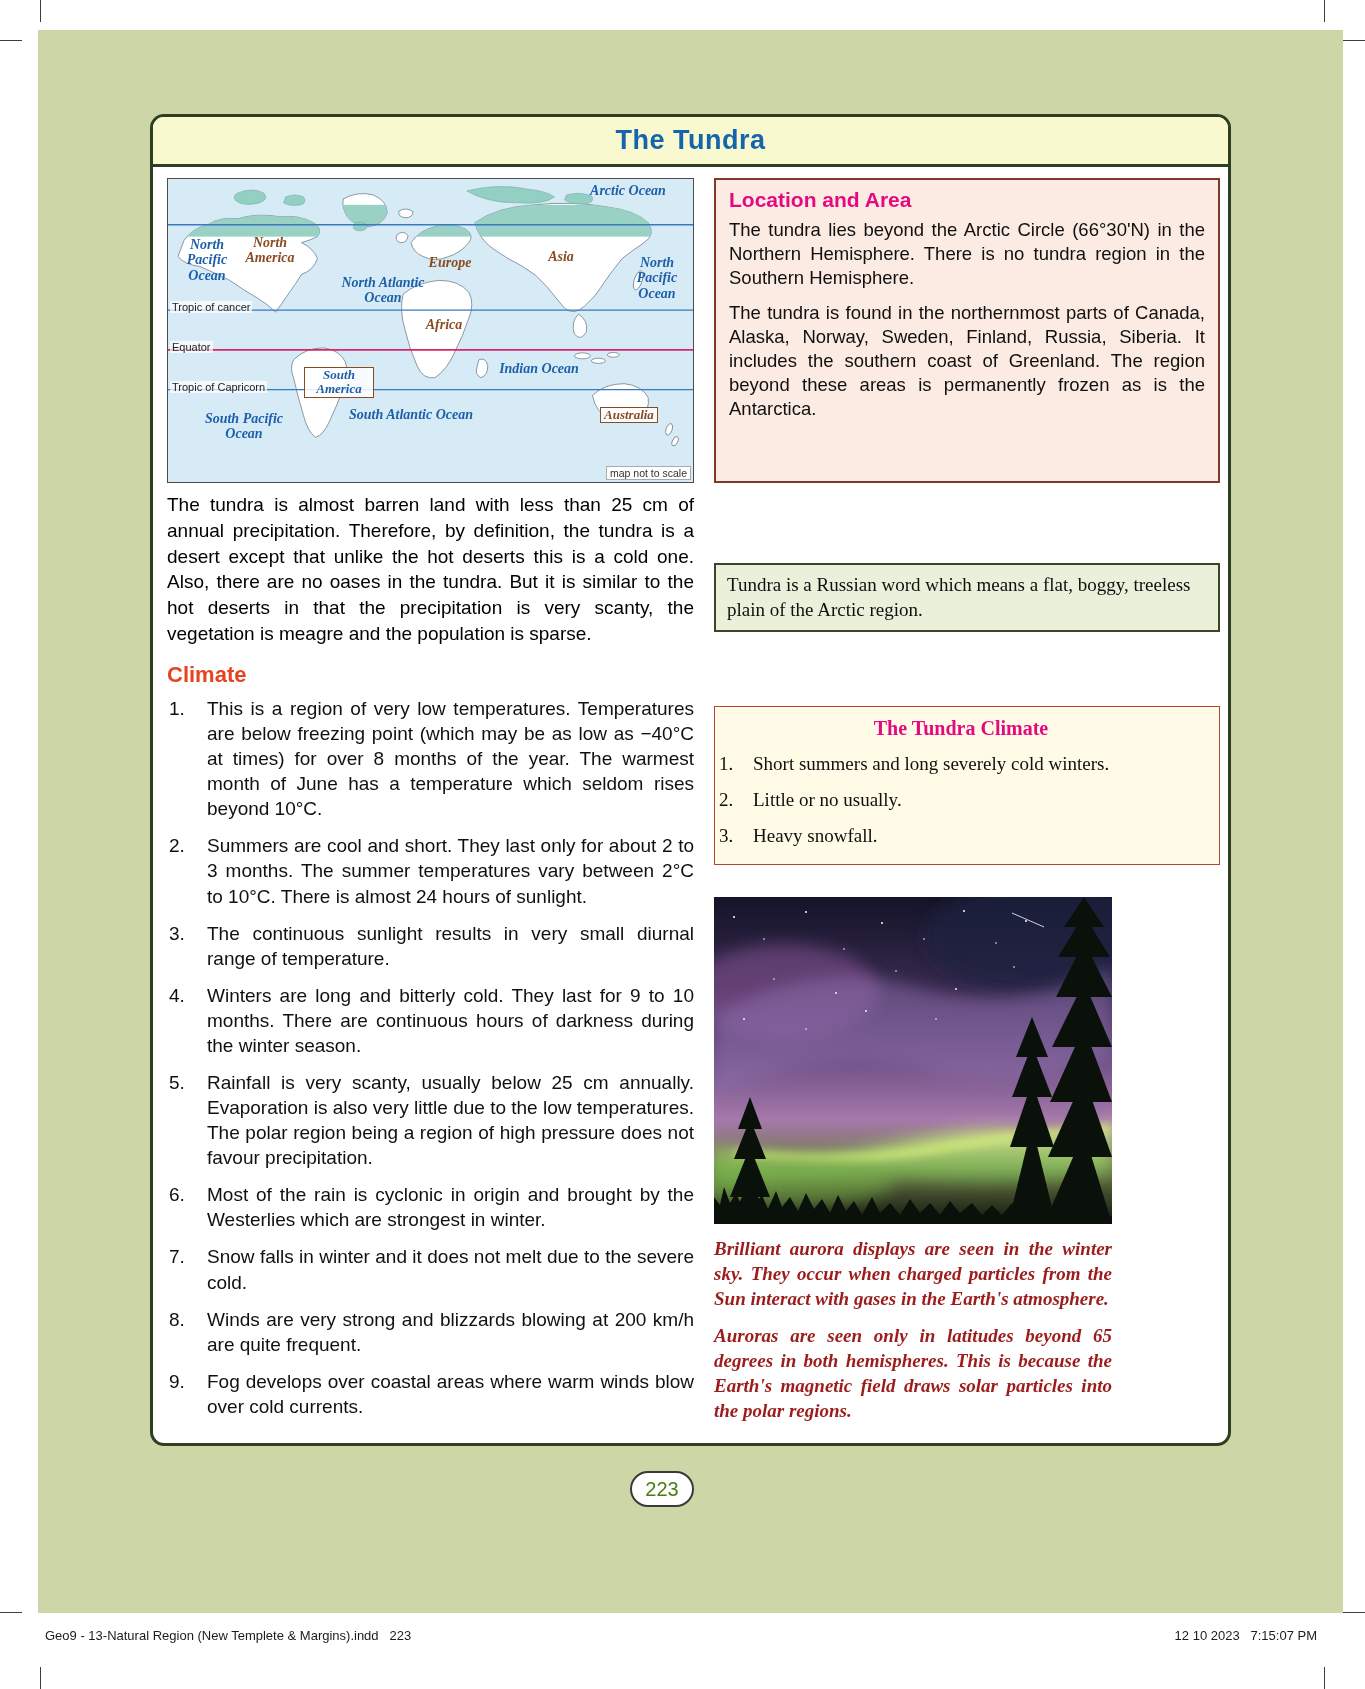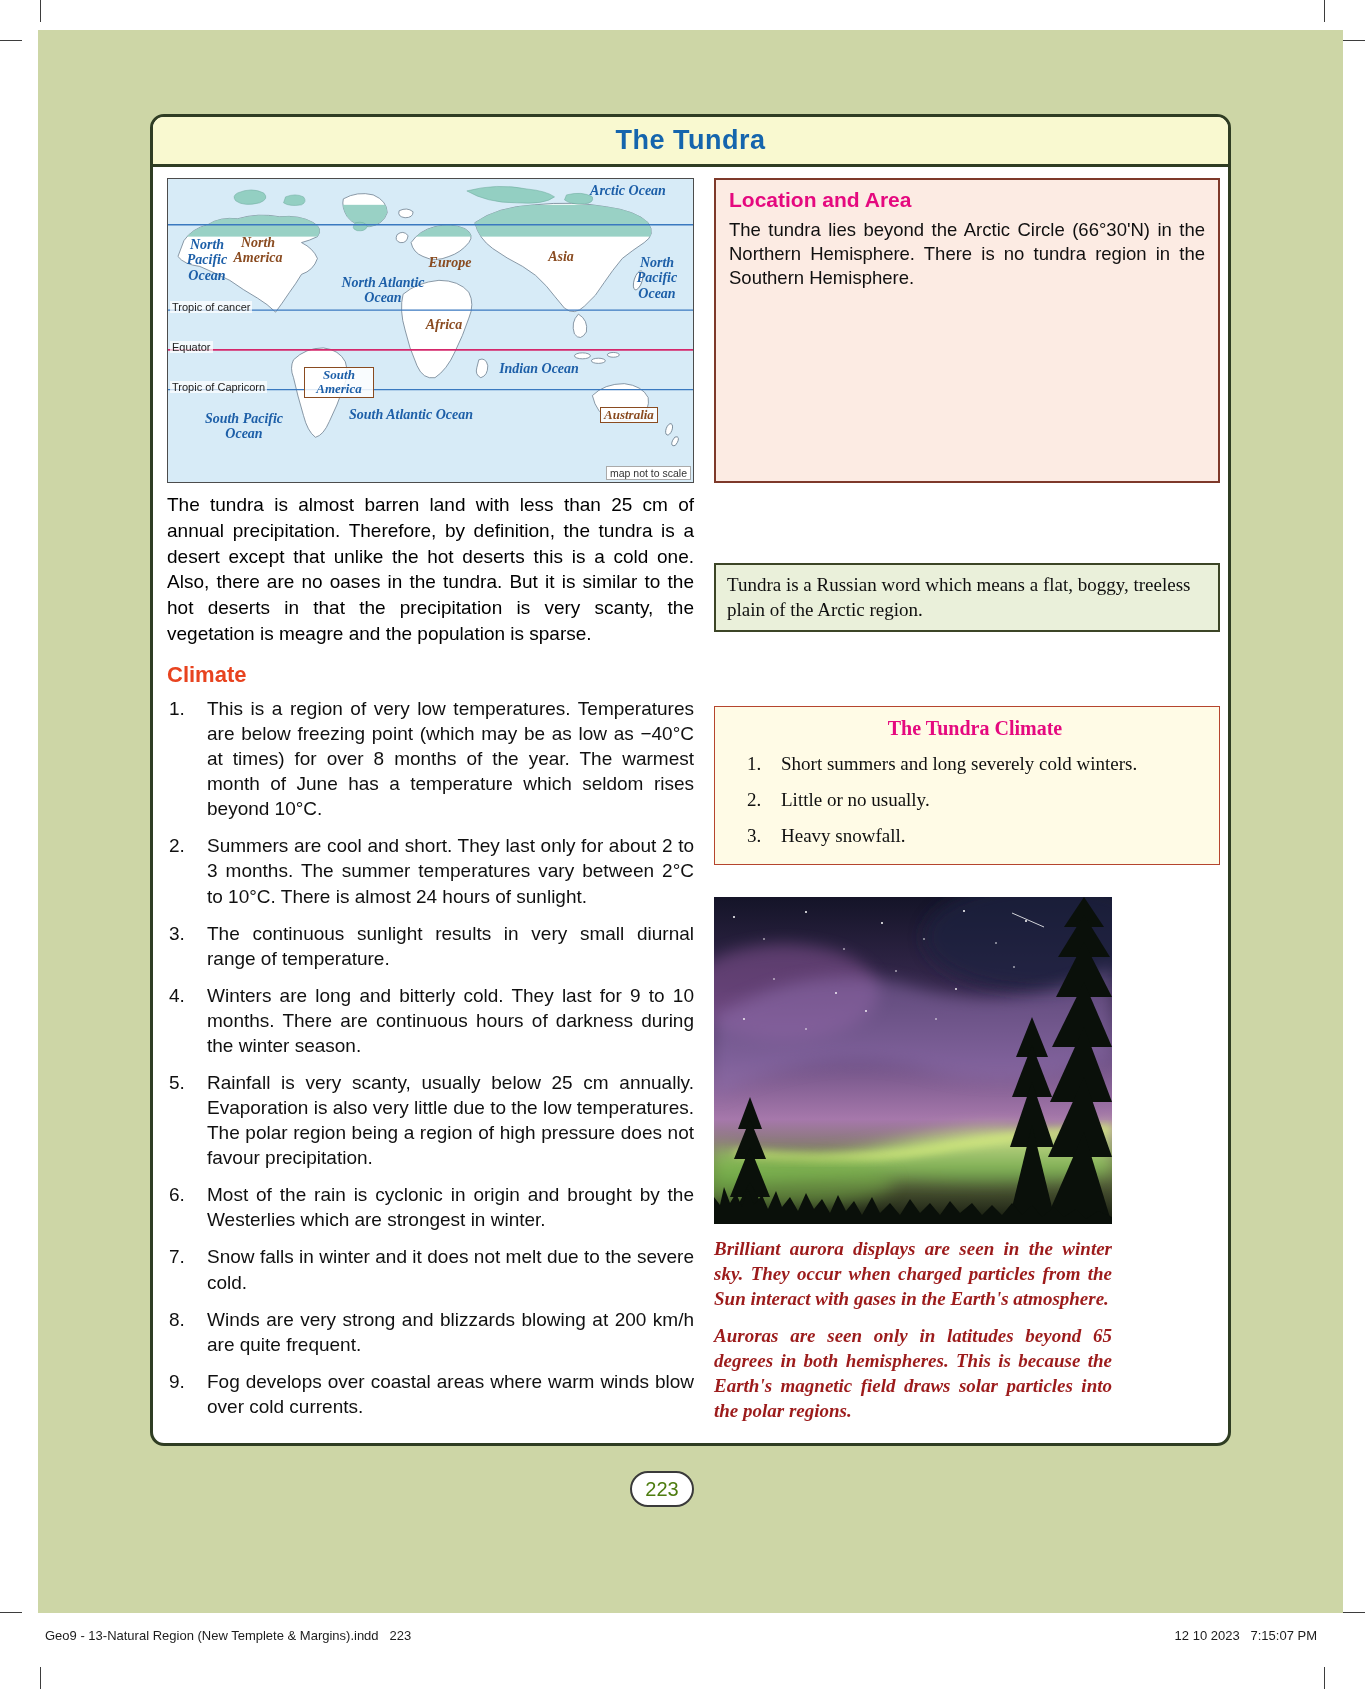--- a/index.html
+++ b/index.html
@@ -45,21 +45,21 @@
   ol.climate-list li::before { content:counter(cl) "."; position:absolute; left:2px; top:0; }
 
   
   .loc-box { background:#fcebe3; border:2.5px solid #7e392a; padding:8px 13px 4px 13px; min-height:305px; }
   .loc-box h3 { color:#e5097f; font-size:21px; font-weight:bold; margin-bottom:6px; }
   .loc-box p { font-size:18.5px; line-height:1.3; text-align:justify; margin-bottom:11px; color:#101010; }
 
   .fact-box { margin-top:80px; background:#eaf0da; border:2px solid #3c4526; padding:8px 11px; }
   .fact-box p { font-family:"Liberation Serif",serif; font-size:19px; line-height:1.3; color:#101010; }
 
-  .tclimate-box { margin-top:74px; background:#fffbe6; border:1.5px solid #b5452e; padding:10px 14px 4px 30px; }
+  .tclimate-box { margin-top:74px; background:#fffbe6; border:1.5px solid #b5452e; padding:10px 14px 4px 2px; }
   .tclimate-box h3 { text-align:center; color:#e5097f; font-family:"Liberation Serif",serif;
                      font-size:20px; font-weight:bold; margin-bottom:12px; }
   .tclimate-box ol { list-style:none; counter-reset:tc; }
   .tclimate-box li { counter-increment:tc; position:relative; padding-left:36px; margin-bottom:12px;
                      font-family:"Liberation Serif",serif; font-size:19px; line-height:1.25;
                      text-align:justify; color:#101010; }
   .tclimate-box li::before { content:counter(tc) "."; position:absolute; left:2px; top:0; }
 
   .photo { margin-top:32px; width:398px; height:327px; overflow:hidden; }
   .photo svg { display:block; width:100%; height:100%; }
@@ -144,21 +144,21 @@
             </g>
 
             <line x1="0" y1="46" x2="527" y2="46" stroke="#3a79c0" stroke-width="1.6"></line>
             <line x1="0" y1="132" x2="527" y2="132" stroke="#3a79c0" stroke-width="1.4"></line>
             <line x1="0" y1="172" x2="527" y2="172" stroke="#d5276b" stroke-width="2"></line>
             <line x1="0" y1="212" x2="527" y2="212" stroke="#3a79c0" stroke-width="1.4"></line>
           </svg>
 
           <span class="ml" style="left:400px;top:4px;width:120px;">Arctic Ocean</span>
           <span class="ml" style="left:8px;top:58px;width:62px;">North Pacific Ocean</span>
-          <span class="ml land" style="left:52px;top:56px;width:76px;">North America</span>
+          <span class="ml land" style="left:64px;top:56px;width:76px;">North America</span>
           <span class="ml land" style="left:250px;top:76px;width:64px;">Europe</span>
           <span class="ml land" style="left:368px;top:70px;width:50px;">Asia</span>
           <span class="ml" style="left:156px;top:96px;width:118px;">North Atlantic Ocean</span>
           <span class="ml" style="left:458px;top:76px;width:62px;">North Pacific Ocean</span>
           <span class="ml geo" style="left:2px;top:122px;">Tropic of cancer</span>
           <span class="ml land" style="left:246px;top:138px;width:60px;">Africa</span>
           <span class="ml geo" style="left:2px;top:162px;">Equator</span>
           <span class="ml" style="left:306px;top:182px;width:130px;">Indian Ocean</span>
           <span class="ml boxed" style="left:136px;top:188px;width:70px;">South America</span>
           <span class="ml geo" style="left:2px;top:202px;">Tropic of Capricorn</span>
@@ -183,20 +183,21 @@
           <li>Winds are very strong and blizzards blowing at 200 km/h are quite frequent.</li>
           <li>Fog develops over coastal areas where warm winds blow over cold currents.</li>
         </ol>
       </div>
 
       <div class="col-right">
 
         <div class="loc-box">
           <h3>Location and Area</h3>
           <p>The tundra lies beyond the Arctic Circle (66°30'N) in the Northern Hemisphere. There is no tundra region in the Southern Hemisphere.</p>
+          <p>The tundra  is found in the northernmost parts of Canada, Alaska, Norway, Sweden, Finland, Russia, Siberia. It includes the southern coast of Greenland. The region beyond these areas is permanently frozen as is the Antarctica.</p>
         </div>
 
         <div class="fact-box">
           <p>Tundra is a Russian word which means a flat, boggy, treeless plain of the Arctic region.</p>
         </div>
 
         <div class="tclimate-box">
           <h3>The Tundra Climate</h3>
           <ol>
             <li>Short summers and long severely cold winters.</li>

